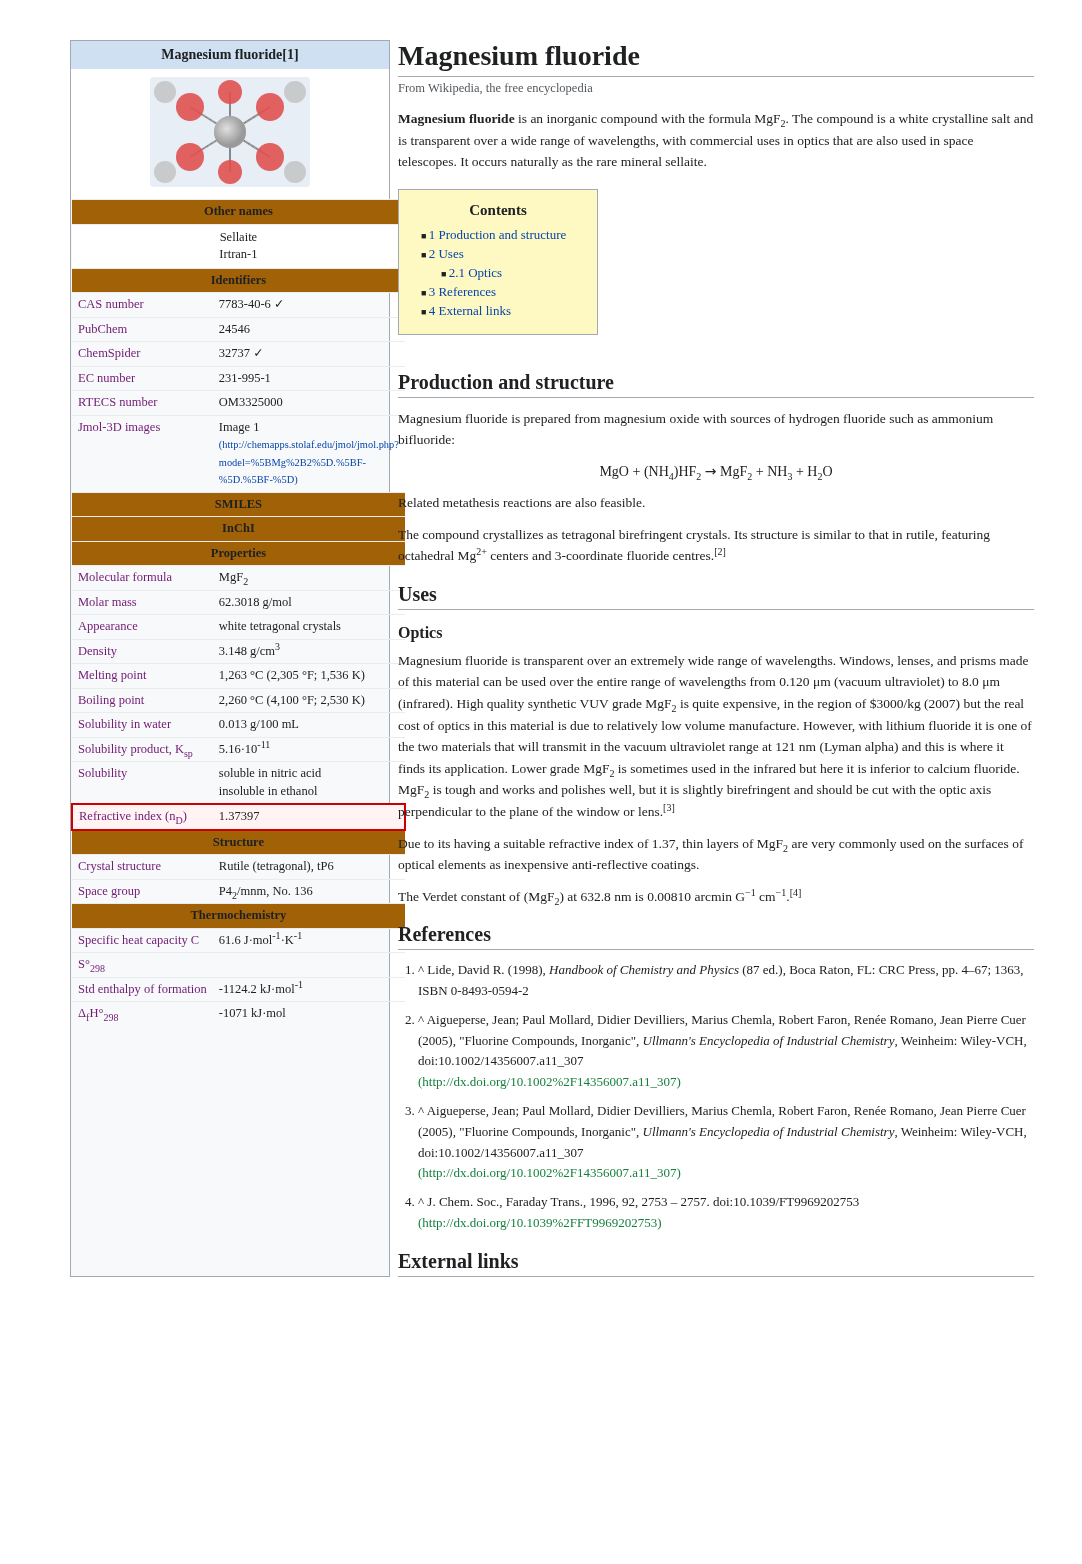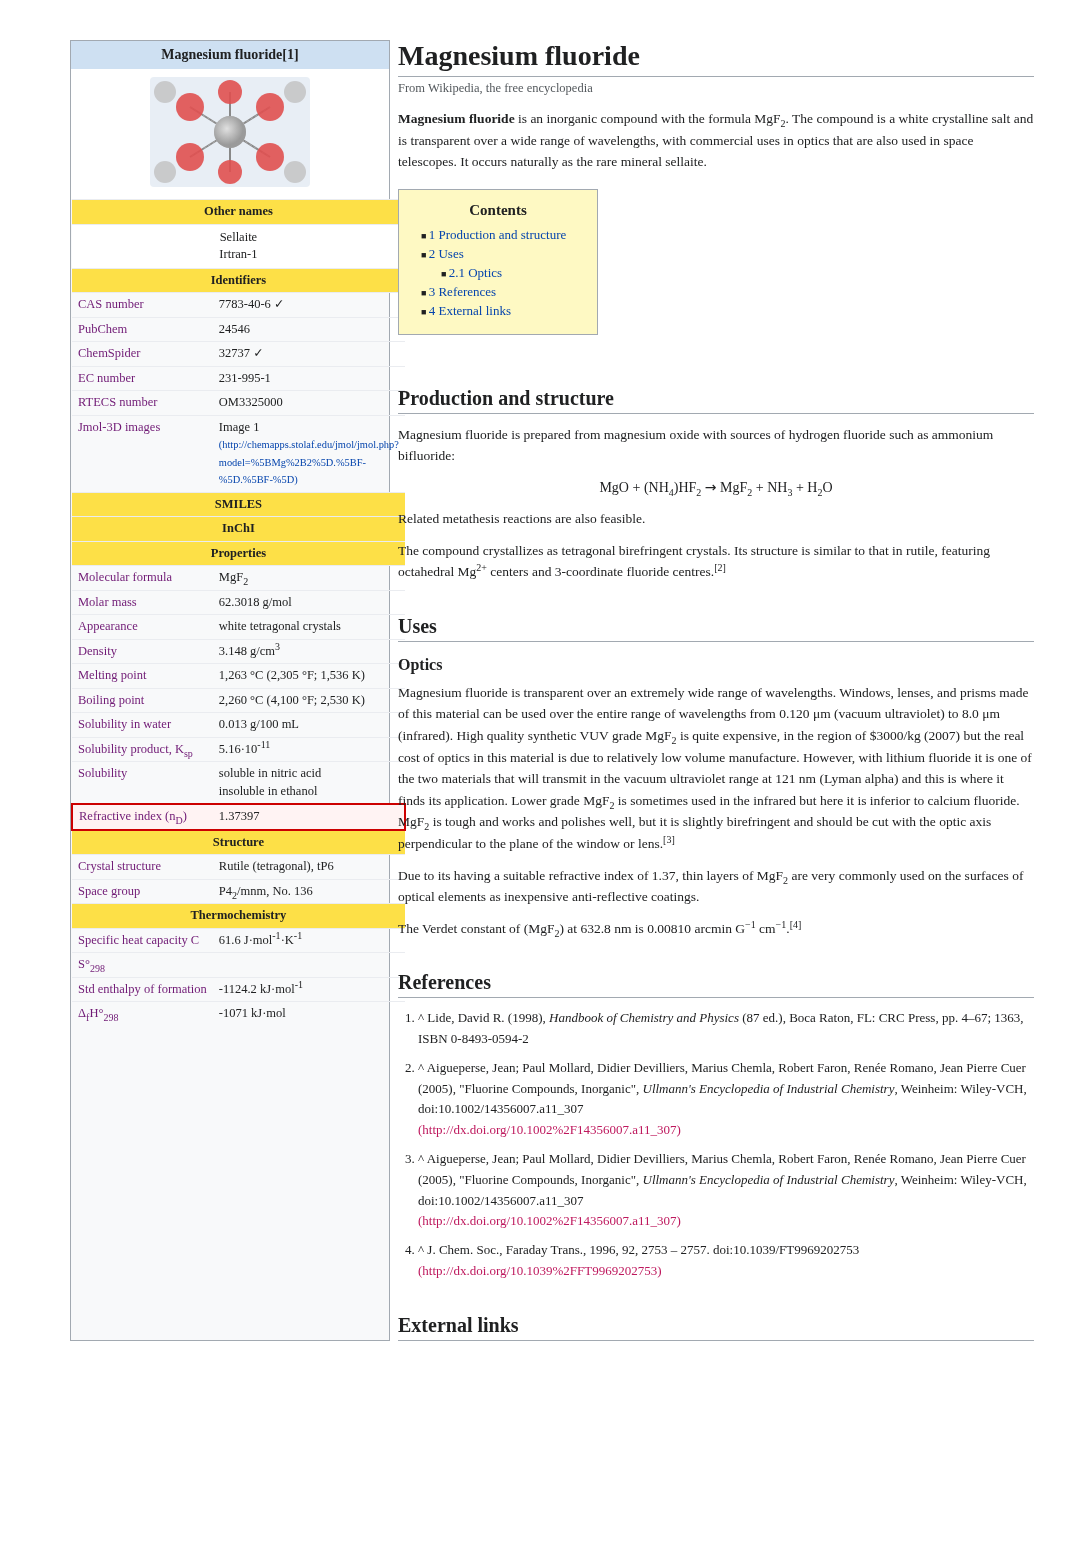--- a/index.html
+++ b/index.html
@@ -76,21 +76,21 @@
       text-decoration: none;
     }
 
     
     .section-heading {
       font-family: 'Linux Libertine', 'Georgia', serif;
       font-size: 20px;
       font-weight: bold;
       border-bottom: 1px solid #a2a9b1;
       padding-bottom: 3px;
-      margin-top: 32px;
+      margin-top: 16px;
       margin-bottom: 10px;
     }
     .subsection-heading {
       font-size: 16px;
       font-weight: bold;
       margin-top: 14px;
       margin-bottom: 8px;
     }
 
     
@@ -109,21 +109,21 @@
 
     
     .references-list {
       font-size: 13px;
       line-height: 1.6;
       padding-left: 20px;
     }
     .references-list li {
       margin-bottom: 8px;
     }
-    .references-list a { color: #be185d; text-decoration: none; }
+    .references-list a { color: #15803d; text-decoration: none; }
     .ref-italic { font-style: italic; }
 
     
     .infobox {
       float: right;
       border: 1px solid #a2a9b1;
       background: #f8f9fa;
       width: 320px;
       margin-left: 20px;
       margin-bottom: 10px;
@@ -144,21 +144,21 @@
     }
     .molecule-svg {
       width: 160px;
       height: 110px;
     }
     .infobox table {
       width: 100%;
       border-collapse: collapse;
     }
     .infobox-section-header {
-      background: #fde047;
+      background: #a16207;
       text-align: center;
       font-weight: bold;
       padding: 4px;
       font-size: 12.5px;
     }
     .infobox td {
       padding: 3px 6px;
       vertical-align: top;
       border-top: 1px solid #eaecf0;
       font-size: 12.5px;

